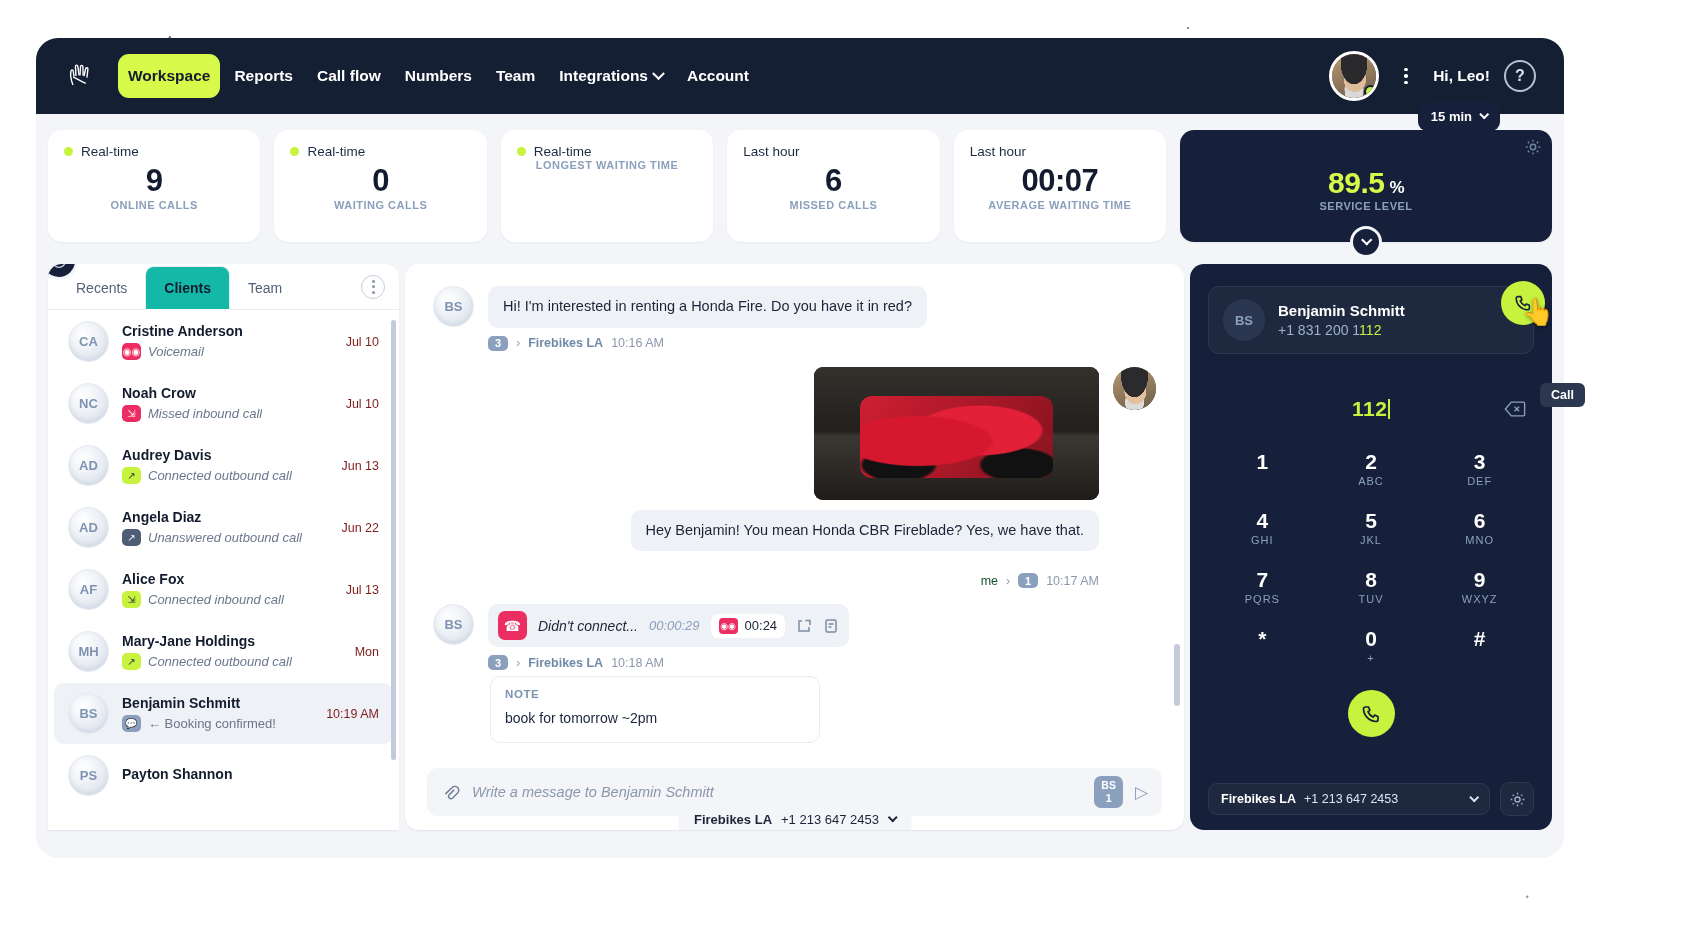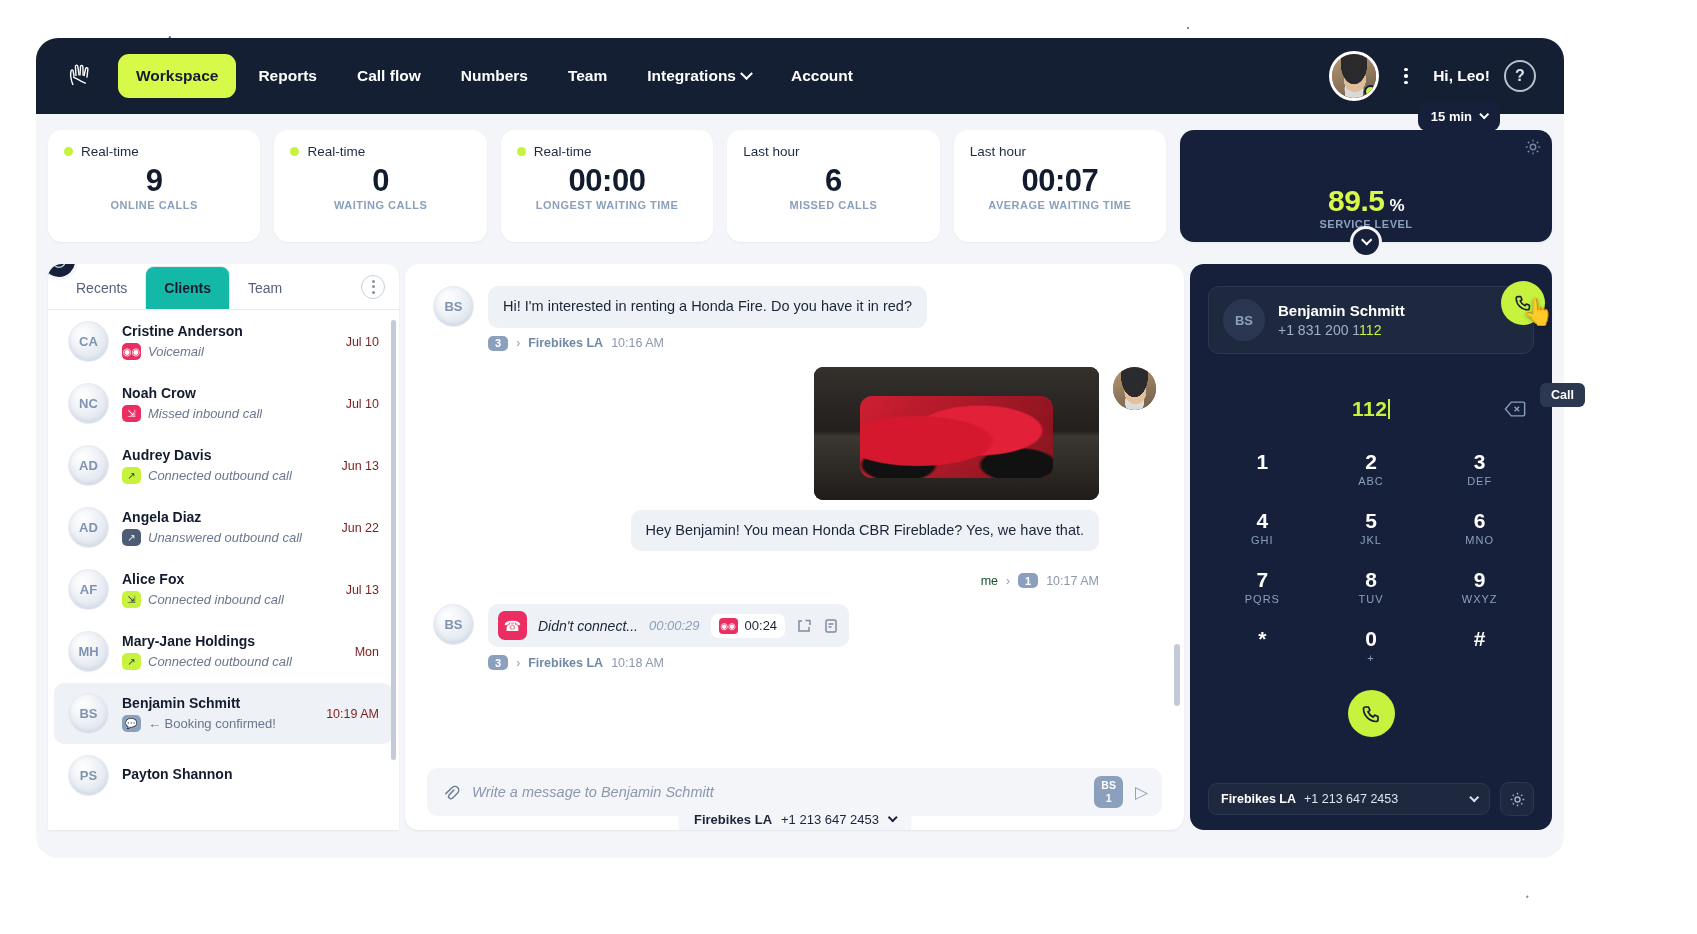--- a/index.html
+++ b/index.html
@@ -46,21 +46,21 @@
   .logo {
     width: 46px; height: 44px;
     display: flex; align-items: center; justify-content: center;
     margin-right: 14px;
   }
   .nav-items { display: flex; align-items: center; gap: 4px; }
   .nav-item {
     color: #ffffff;
     font-size: 15.5px;
     font-weight: bold;
-    padding: 13px 18px;
+    padding: 13px 10px;
     border-radius: 11px;
     white-space: nowrap;
     cursor: pointer;
     display: flex; align-items: center; gap: 6px;
   }
   .nav-item.active { background: #d7f949; color: #131c2e; }
   .chev { display: inline-block; width: 9px; height: 9px;
           border-right: 2px solid currentColor; border-bottom: 2px solid currentColor;
           transform: rotate(45deg) translate(-2px,-2px); }
   .nav-right {
@@ -122,21 +122,21 @@
   .stat-value {
     text-align:center; font-size: 31px; font-weight: bold;
     color:#131c2e; letter-spacing:-0.5px; margin-top: 4px;
   }
   .stat-label {
     text-align:center; font-size: 11px; font-weight: bold;
     color:#8ba0bc; letter-spacing:.5px; 
   }
   .stat-card.dark {
     background:#16203a; position:relative; flex: 0 0 372px;
-    justify-content:flex-end; border-radius:14px;
+    justify-content:center; border-radius:14px;
   }
   .stat-card.dark .stat-value { color:#d7f949; font-size:30px; }
   .stat-card.dark .stat-value .pct { color:#ffffff; font-size:17px; font-weight:bold; margin-left:5px;}
   .stat-card.dark .stat-label { color:#8ba0bc; }
   .period-pill {
     position:absolute; top:-28px; right: 52px;
     background:#16203a; color:#fff; font-size:13px; font-weight:bold;
     padding:7px 13px; border-radius:9px;
     display:flex; align-items:center; gap:8px; cursor:pointer;
   }
@@ -504,21 +504,20 @@
           <span>Real-time</span>
         </div>
         <div class="stat-value">0</div>
         <div class="stat-label">WAITING CALLS</div>
       </div>
       <div class="stat-card">
         <div class="stat-top">
           <span class="dot-live"></span>
           <span>Real-time</span>
         </div>
-        <div class="stat-value">00:00</div>
         <div class="stat-label">LONGEST WAITING TIME</div>
       </div>
       <div class="stat-card">
         <div class="stat-top">
           <span>Last hour</span>
         </div>
         <div class="stat-value">6</div>
         <div class="stat-label">MISSED CALLS</div>
       </div>
       <div class="stat-card">
@@ -730,20 +729,24 @@
               </div>
               <div class="meta">
                 <span class="pill">3</span>
                 <span class="arrow">›</span>
                 <span class="chan">Firebikes LA</span>
                 <span class="time">10:18 AM</span>
               </div>
             </div>
           </div>
 
+          <div class="note-card">
+            <div class="note-head">NOTE</div>
+            <div class="note-body">book for tomorrow ~2pm</div>
+          </div>
 
           <div class="chat-scrollbar"></div>
         </div>
 
         <div class="composer-wrap">
           <div class="composer">
             <span class="clip">
               <svg viewBox="0 0 20 20" width="19" height="19" fill="none">
                   <path d="M13.5 7.5l-5 5a2.5 2.5 0 003.5 3.5l5.5-5.5a4 4 0 00-5.7-5.7L5 11.2" stroke="currentColor" stroke-width="1.5" stroke-linecap="round"></path>
                 </svg>

